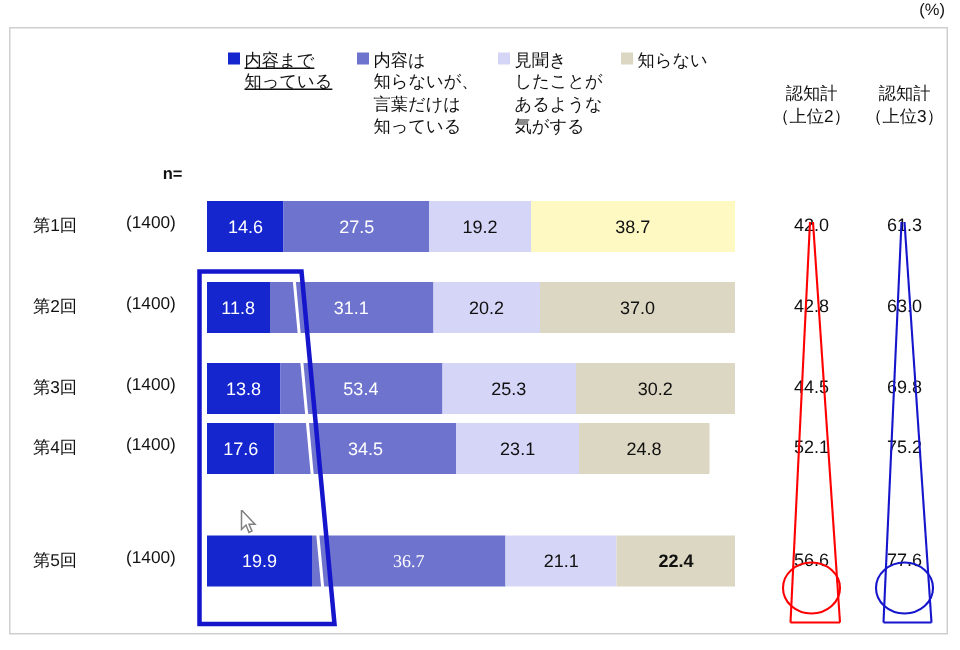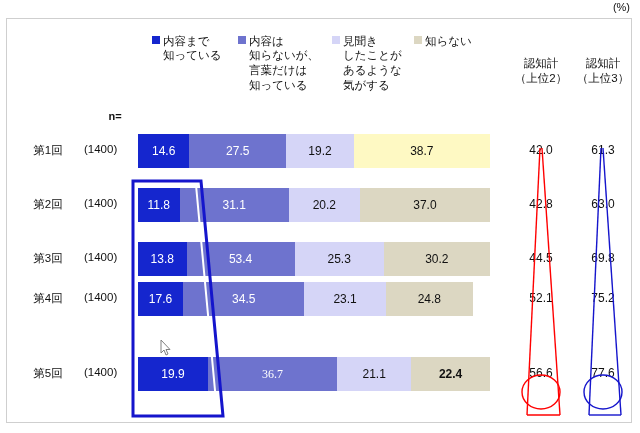--- a/index.html
+++ b/index.html
@@ -47,21 +47,21 @@
     top: 34px;
     width: 330px;
     height: 80px;
   }
   .legend-item {
     position: absolute;
     top: 0;
     width: 86px;
     text-align: left;
   }
-  .legend-item.li0 { left: 0px; }
+  .legend-item.li0 { left: 0px; text-decoration: underline; }
   .legend-item.li1 { left: 86px; }
   .legend-item.li2 { left: 180px; }
   .legend-item.li3 { left: 262px; }
   .legend-swatch {
     display: inline-block;
     width: 8px;
     height: 8px;
     margin-right: 3px;
     vertical-align: 1px;
   }
@@ -105,21 +105,21 @@
     position: absolute;
     left: 0;
     width: 640px;
     height: 34px;
   }
   .row-label {
     position: absolute;
     left: 22px;
     top: 9px;
     width: 52px;
-    text-align: center;
+    text-align: left;
     font-size: 11.5px;
   }
   .row-n {
     position: absolute;
     left: 84px;
     top: 9px;
     width: 52px;
     text-align: left;
     font-size: 11.5px;
   }

